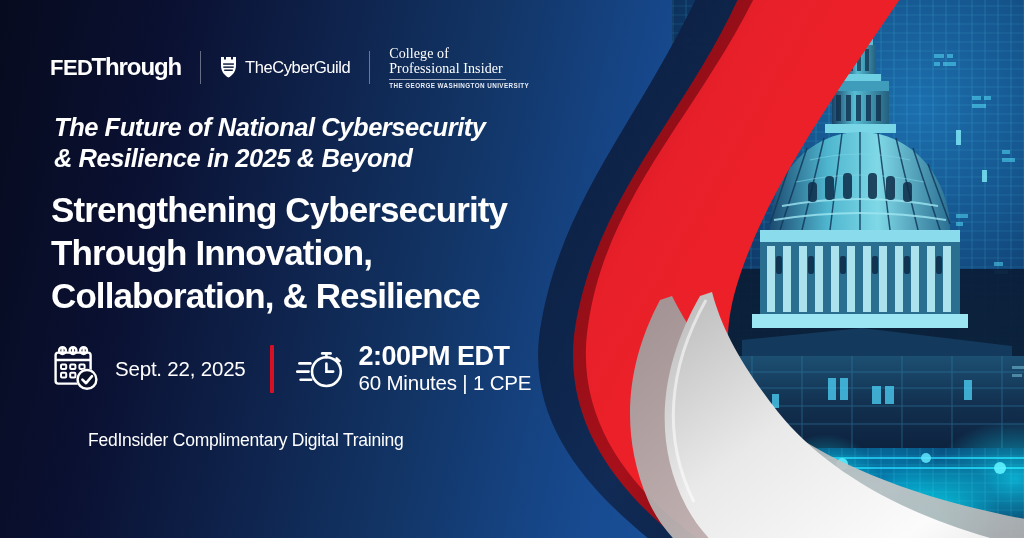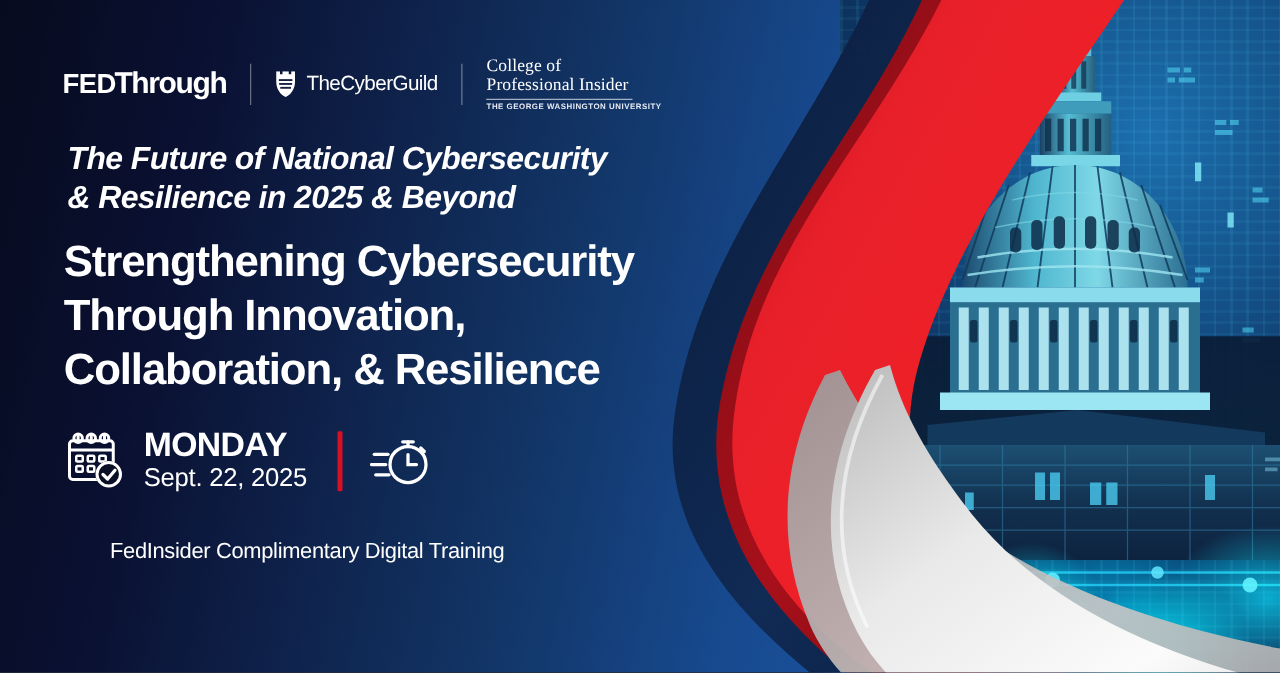--- a/index.html
+++ b/index.html
@@ -444,40 +444,43 @@
             <rect x="18.2" y="20.5" width="5.2" height="4.6" rx="1"></rect>
             <rect x="27.4" y="20.5" width="5.2" height="4.6" rx="1"></rect>
             <rect x="9" y="28.8" width="5.2" height="4.6" rx="1"></rect>
             <rect x="18.2" y="28.8" width="5.2" height="4.6" rx="1"></rect>
           </g>
           <circle cx="35" cy="35.4" r="10.6" fill="#0a1126"></circle>
           <circle cx="35" cy="35.4" r="9.4" fill="none" stroke="#ffffff" stroke-width="2.4"></circle>
           <path d="M30.4 35.6 L34.1 39.2 L40 32.2" fill="none" stroke="#ffffff" stroke-width="2.6" stroke-linecap="round" stroke-linejoin="round"></path>
         </svg>
         <div>
-          <div class="m-big">MONDAY</div>
           <div class="m-sub">Sept. 22, 2025</div>
         </div>
       </div>
 
       <div class="meta-div"></div>
 
       <div class="meta-item">
         <svg class="meta-ico" width="50" height="46" viewBox="0 0 50 46">
           <g fill="none" stroke="#ffffff" stroke-width="2.6" stroke-linecap="round">
             <circle cx="30.4" cy="25.6" r="14.4"></circle>
             <path d="M30.4 17.6 V25.6 H37.2"></path>
             <path d="M26.2 7.4 H34.6"></path>
             <path d="M30.4 7.4 V11.2"></path>
             <path d="M40.6 12.4 L43.4 15.2"></path>
             <path d="M3.4 17.4 H14.4"></path>
             <path d="M1.2 25.6 H12.6"></path>
             <path d="M4.6 33.8 H15.2"></path>
           </g>
         </svg>
+        <div>
+          <div class="m-big">2:00PM EDT</div>
+          <div class="m-sub">60 Minutes  |  1 CPE</div>
+        </div>
       </div>
     </div>
 
     <div class="cta-row">
       <span class="cta-note">FedInsider Complimentary Digital Training</span>
     </div>
 
   </div>
 </div>
 

